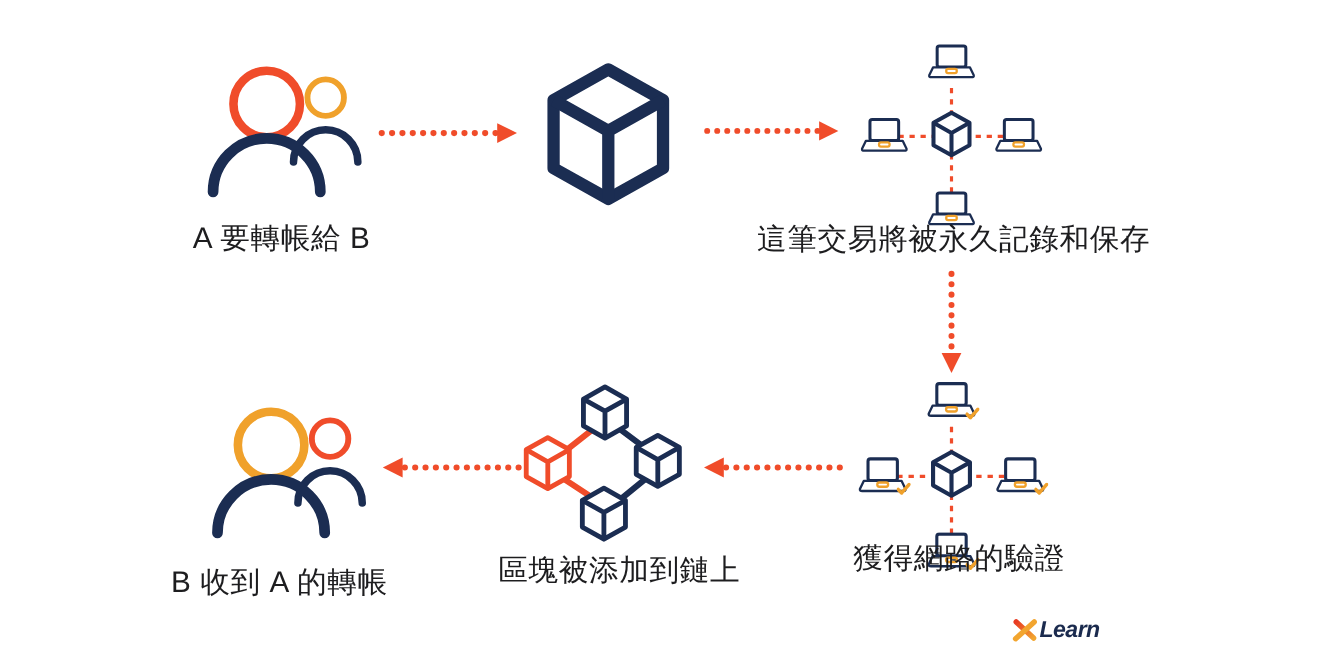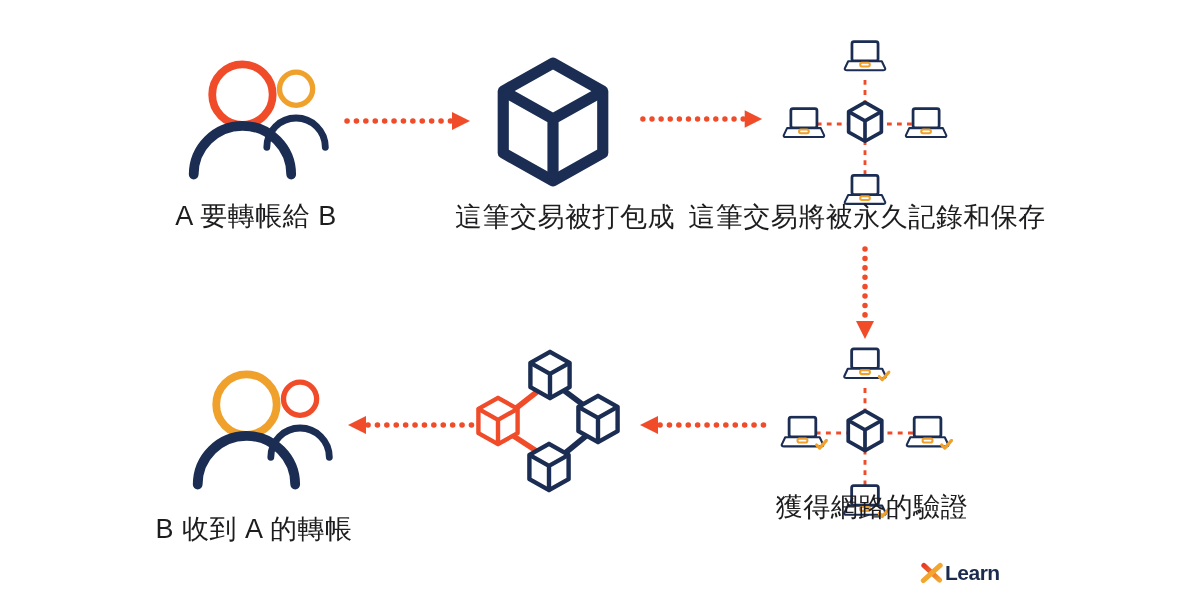--- a/index.html
+++ b/index.html
@@ -10,20 +10,21 @@
   .abs{position:absolute;}
   .label{
     font-size:27px;color:#1d1d1f;text-align:center;line-height:37px;
     letter-spacing:0.5px;white-space:nowrap;
   }
   .label span{display:block;}
   .logo{display:flex;align-items:center;gap:1px;}
   .logo .brand{
     font-size:21px;font-weight:700;color:#1b2b4e;letter-spacing:-0.5px;
     font-family:"Liberation Sans",sans-serif;
+    font-style:italic;
   }
   svg{display:block;}
 </style>
 </head>
 <body>
 
 <div class="canvas">
 
   <svg width="0" height="0" style="position:absolute" aria-hidden="true">
     <defs>
@@ -58,21 +59,20 @@
 
   <svg class="abs" style="left:342px;top:107px" width="132" height="28" viewBox="0 0 132 28">
     <line x1="5" y1="14" x2="110" y2="14" stroke="#f04c2a" stroke-width="5.5" stroke-linecap="round" stroke-dasharray="0.1 9.3"></line>
     <polygon points="110,5 128,14 110,23" fill="#f04c2a"></polygon>
   </svg>
 
   <svg class="abs" style="left:492px;top:56px;color:#1b2d52" width="122" height="132" viewBox="0 0 120 130">
     <use href="#sym-cube"></use>
   </svg>
   <div class="abs label" style="left:415px;top:199px;width:300px">
-    <span>這筆交易被打包成</span>
   </div>
 
   <svg class="abs" style="left:638px;top:105px" width="128" height="28" viewBox="0 0 132 28">
     <line x1="5" y1="14" x2="110" y2="14" stroke="#f04c2a" stroke-width="5.5" stroke-linecap="round" stroke-dasharray="0.1 9.3"></line>
     <polygon points="110,5 128,14 110,23" fill="#f04c2a"></polygon>
   </svg>
 
   <svg class="abs" style="left:774px;top:40px" width="182" height="168" viewBox="0 0 190 176">
     <line x1="95" y1="42" x2="95" y2="146" stroke="#f04c2a" stroke-width="3" stroke-dasharray="5 5.5"></line>
     <line x1="34" y1="88" x2="156" y2="88" stroke="#f04c2a" stroke-width="3" stroke-dasharray="5 5.5"></line>
@@ -117,20 +117,21 @@
     <line x1="36" y1="64" x2="64" y2="42" stroke="#f04c2a" stroke-width="5.5" stroke-linecap="round"></line>
     <line x1="38" y1="86" x2="64" y2="103" stroke="#f04c2a" stroke-width="5.5" stroke-linecap="round"></line>
     <line x1="88" y1="40" x2="112" y2="58" stroke="#1b2d52" stroke-width="5.5" stroke-linecap="round"></line>
     <line x1="112" y1="87" x2="90" y2="105" stroke="#1b2d52" stroke-width="5.5" stroke-linecap="round"></line>
     <use href="#sym-cube" x="52" y="0" width="48" height="52" style="color:#1b2d52"></use>
     <use href="#sym-cube" x="0" y="46" width="48" height="52" style="color:#f04c2a"></use>
     <use href="#sym-cube" x="100" y="44" width="48" height="52" style="color:#1b2d52"></use>
     <use href="#sym-cube" x="51" y="92" width="48" height="52" style="color:#1b2d52"></use>
   </svg>
   <div class="abs label" style="left:362px;top:500px;width:402px">
+    <span>區塊被添加到鏈上</span>
   </div>
 
   <svg class="abs" style="left:340px;top:411px" width="140" height="28" viewBox="0 0 132 28">
     <line x1="24" y1="14" x2="128" y2="14" stroke="#f04c2a" stroke-width="5.5" stroke-linecap="round" stroke-dasharray="0.1 9.3"></line>
     <polygon points="22,5 4,14 22,23" fill="#f04c2a"></polygon>
   </svg>
 
   <svg class="abs" style="left:186px;top:362px" width="156" height="132" viewBox="0 0 160 132">
     <circle cx="117" cy="36" r="17" fill="none" stroke="#f04c2a" stroke-width="5.5"></circle>
     <path d="M87 96 A30 30 0 0 1 147 96" fill="none" stroke="#1b2d52" stroke-width="7" stroke-linecap="round"></path>

